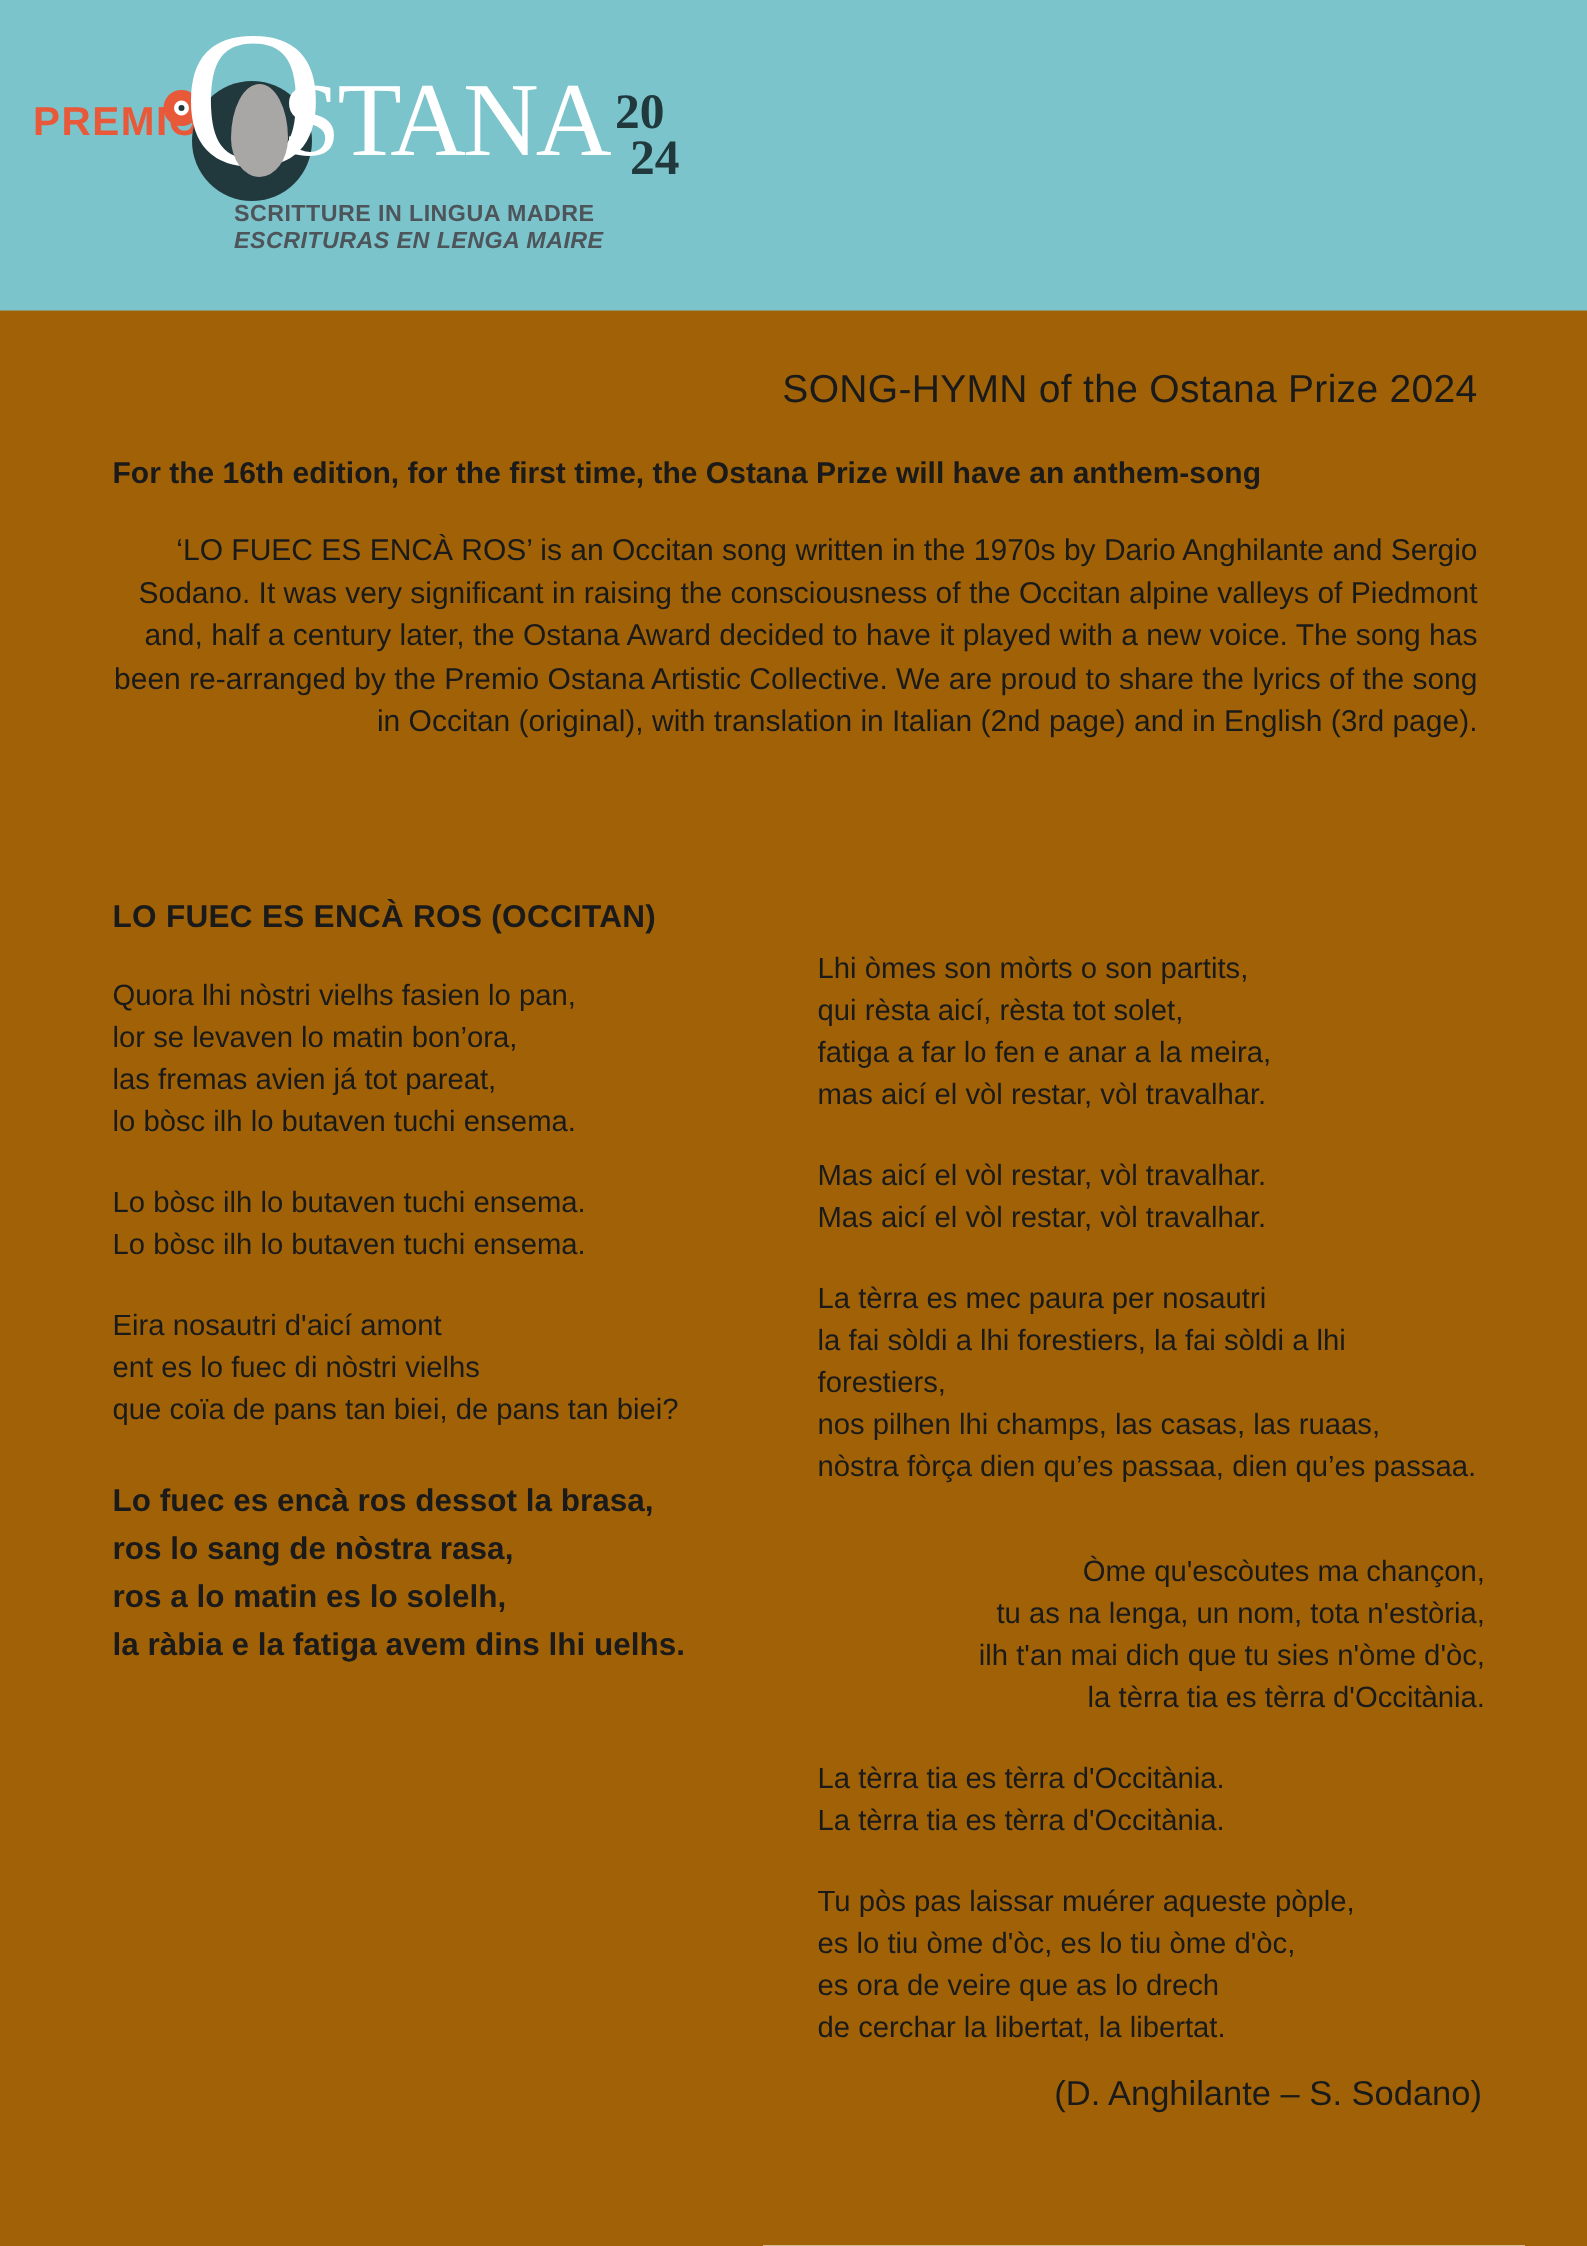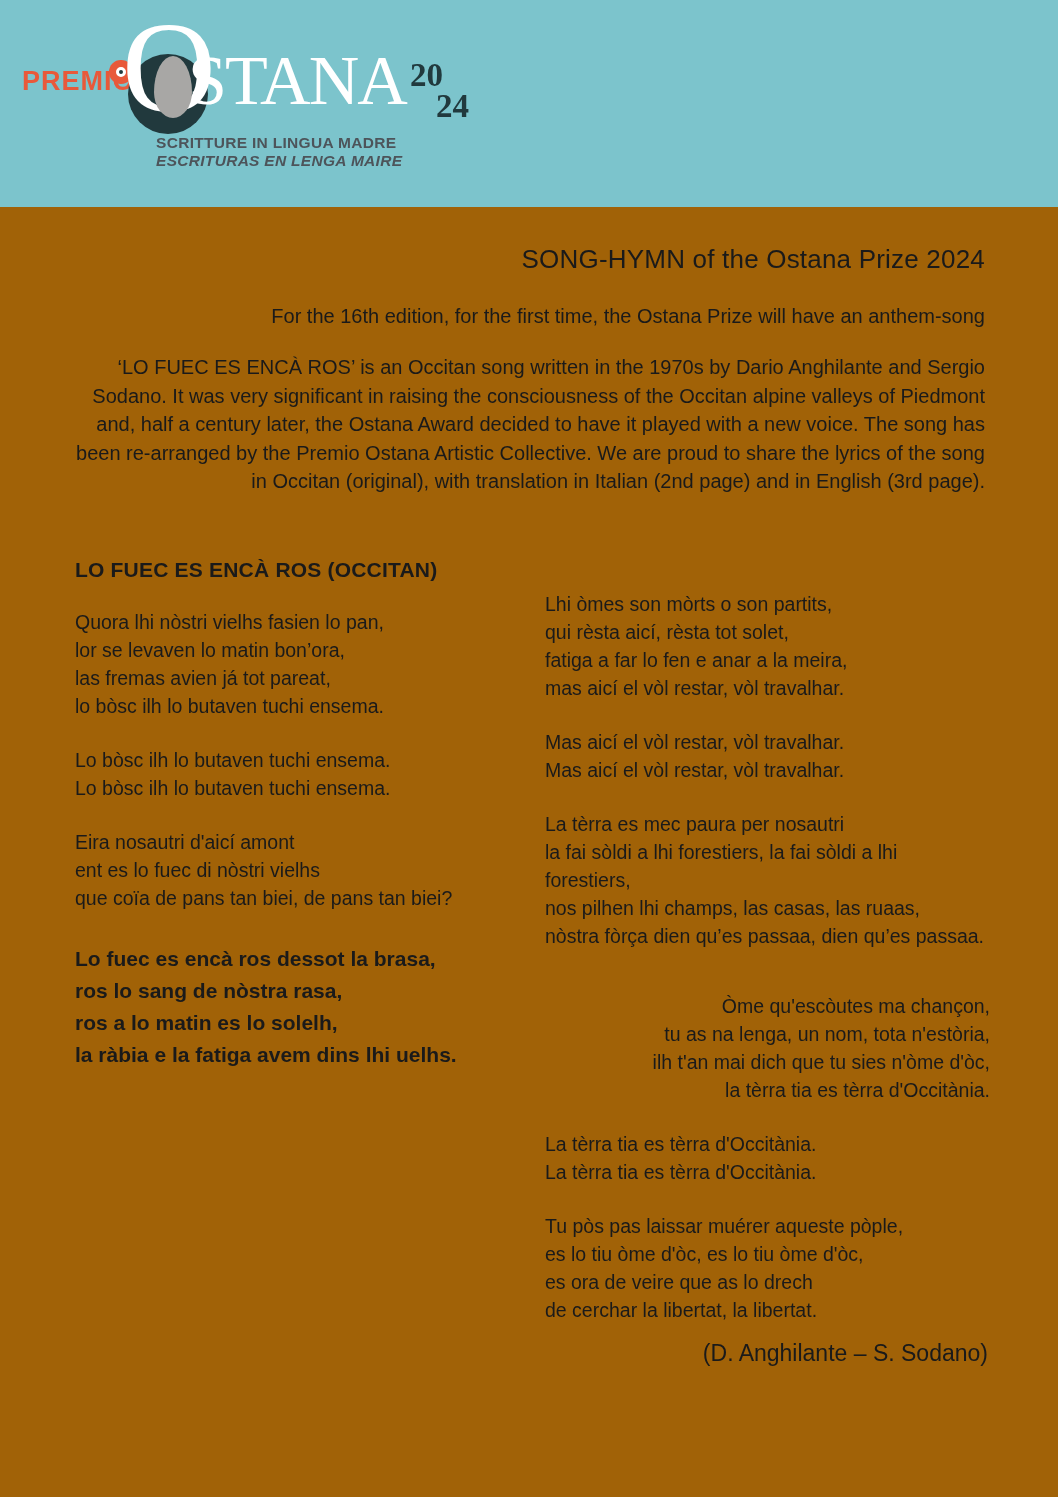--- a/index.html
+++ b/index.html
@@ -41,34 +41,34 @@
     box-shadow:0 0 0 7px var(--premio_orange,#e8593a);
   }
   .stana{
     position:absolute;left:188px;top:46px;font-family:"Liberation Serif",serif;
     font-size:70px;line-height:1;letter-spacing:-2px;color:var(--white,#fff);
   }
   .year{
     position:absolute;left:410px;top:60px;font-family:"Liberation Serif",serif;
     font-size:33px;font-weight:bold;line-height:0.95;color:var(--dark_slate,#21393d);
   }
-  .year .y2{display:block;margin-left:26px;}
+  .year .y2{display:block;margin-left:10px;}
   .tagline1,.tagline2{
     position:absolute;left:156px;font-size:15.5px;font-weight:800;
     letter-spacing:0.3px;color:var(--tagline_gray,#4d545a);white-space:nowrap;
   }
   .tagline1{top:134px;}
   .tagline2{top:152px;font-style:italic;}
   
   .content{padding:0 73px 0 75px;}
   .doc-title{margin-top:37px;font-size:26px;font-weight:normal;text-align:right;letter-spacing:0.2px;}
-  .doc-subtitle{margin-top:30px;font-size:20px;font-weight:normal;text-align:right;}
+  .doc-subtitle{margin-top:30px;font-size:20px;font-weight:bold;text-align:left;}
   .doc-intro{margin-top:25px;font-size:20px;line-height:28.5px;text-align:right;}
   
-  .lyrics{display:flex;margin-top:62px;}
+  .lyrics{display:flex;margin-top:104px;}
   .lyr-left{width:470px;flex:none;}
   .lyr-right{width:445px;flex:none;padding-top:32px;}
   .lyr-heading{font-size:21px;font-weight:bold;letter-spacing:0.2px;}
   .stanza{margin-top:26px;font-size:19.5px;line-height:28px;}
   .lyr-right .stanza:first-child{margin-top:0;}
   .stanza.gap-xl{margin-top:42px;text-align:right;}
   .lyric-line{white-space:nowrap;}
   .rit{margin-top:76px;font-size:21px;font-weight:bold;}
   .chorus{margin-top:31px;font-size:21px;font-weight:bold;line-height:32px;}
   .attribution{margin-top:16px;font-size:23px;text-align:right;padding-right:2px;}

